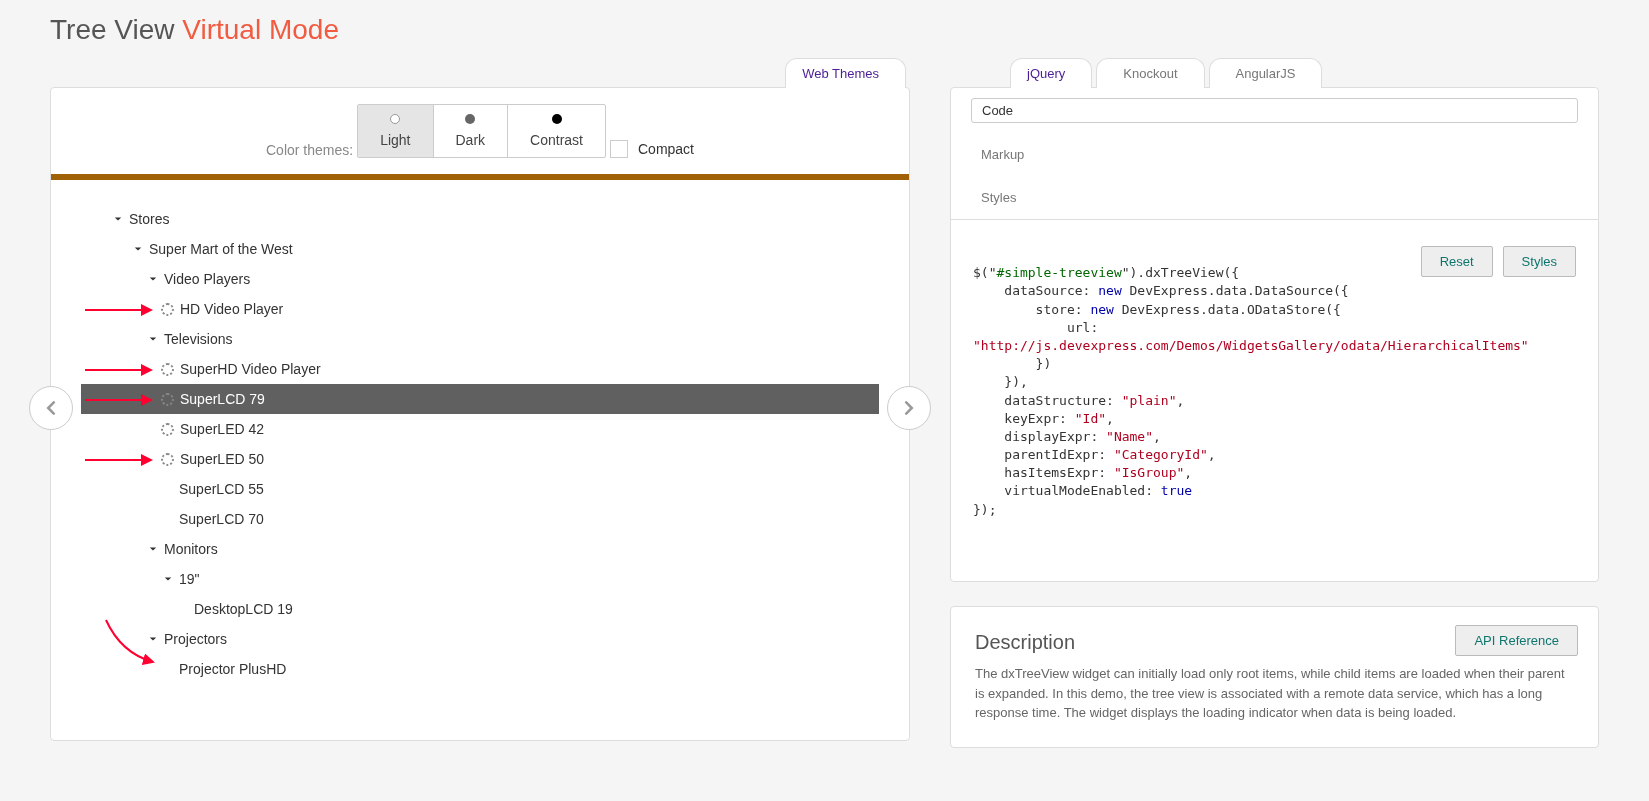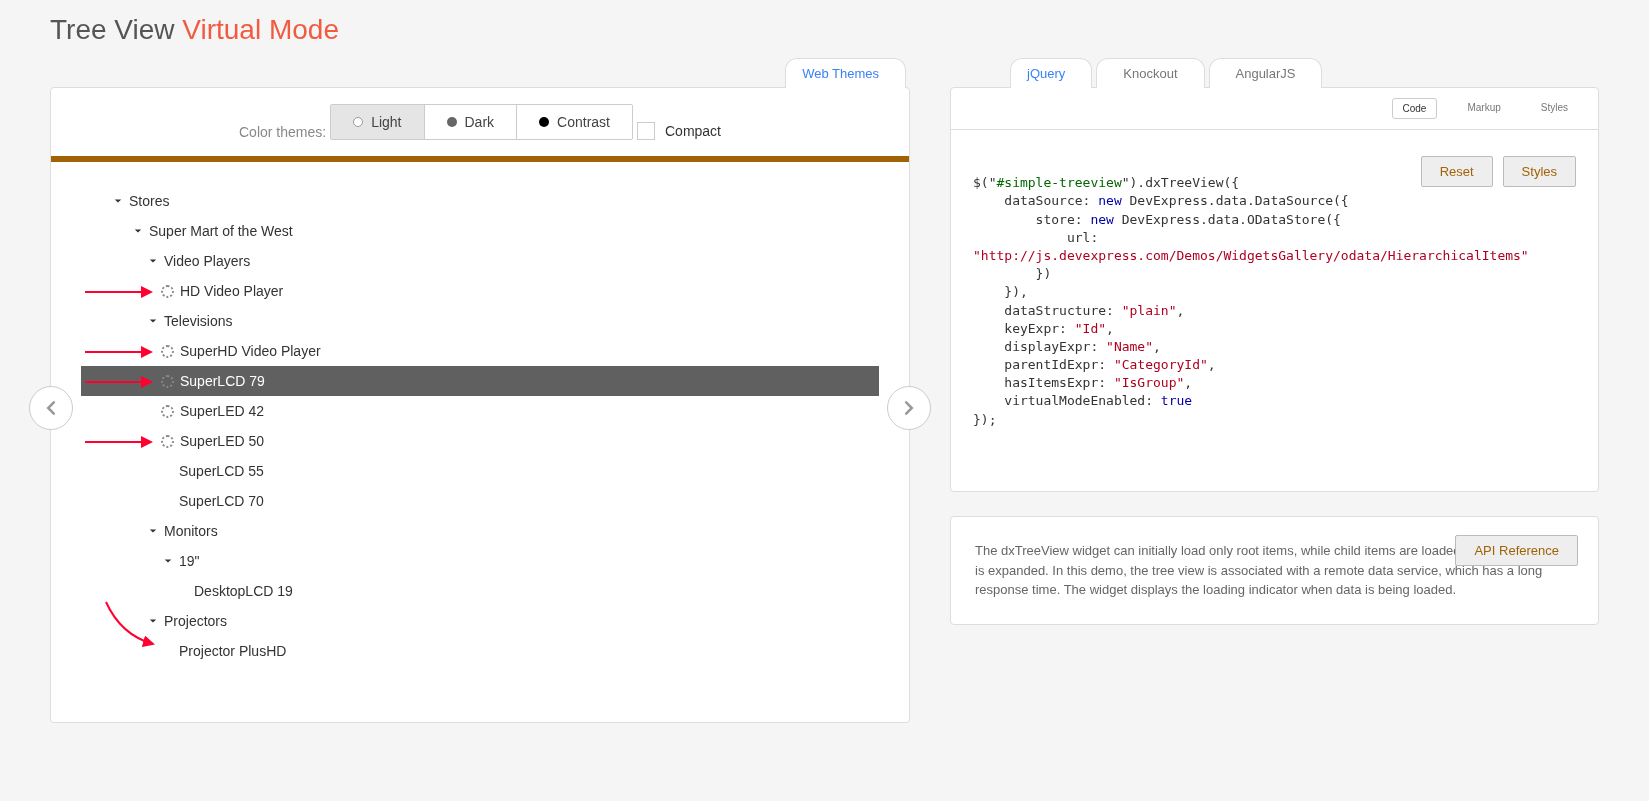--- a/index.html
+++ b/index.html
@@ -45,21 +45,21 @@
     padding: 7px 26px;
     border: 1px solid #ddd;
     border-bottom: none;
     border-radius: 12px 12px 0 0;
     background: #fff;
     margin-right: 4px;
     font-size: 13px;
     color: #777;
     cursor: pointer;
   }
-  .tab.active { color: #3b82f6; padding-left: 16px; }
+  .tab.active { color: #4c1d95; padding-left: 16px; }
   
   .theme-bar {
     display: flex;
     align-items: flex-end;
     justify-content: center;
     padding: 16px 0;
     gap: 4px;
     border-bottom: 6px solid #a16207;
   }
   .theme-label { color: #888; font-size: 14px; }
@@ -71,20 +71,21 @@
   }
   .seg-btn {
     padding: 9px 22px;
     display: flex;
     align-items: center;
     gap: 8px;
     border-right: 1px solid #ccc;
     cursor: pointer;
     font-size: 14px;
     color: #444;
+    flex-direction: column;
   }
   .seg-btn:last-child { border-right: none; }
   .seg-btn.active { background: #e5e5e5; }
   .dot { width: 10px; height: 10px; border-radius: 50%; }
   .dot-light { background: #fff; border: 1px solid #999; }
   .dot-dark { background: #666; }
   .dot-contrast { background: #000; }
   .compact-group { display: flex; align-items: center; gap: 10px; }
   .checkbox {
     width: 18px; height: 18px; border: 1px solid #ccc; background: #fff;
@@ -148,21 +149,22 @@
   }
   .nav-left  { left: -22px; }
   .nav-right { right: -22px; }
   
   .subtabs {
     display: flex;
     justify-content: flex-end;
     border-bottom: 1px solid #ddd;
     padding: 10px 20px;
     gap: 20px;
-    font-size: 10px;
+    font-size: 13px;
+    flex-direction: column;
   }
   .subtab { color: #777; cursor: pointer; padding: 4px 10px; }
   .subtab.active { border: 1px solid #ccc; border-radius: 3px; color: #333; }
   .code-block {
     padding: 26px 22px;
     font-family: Consolas, Menlo, monospace;
     font-size: 13px;
     line-height: 1.4;
     white-space: pre;
     position: relative;
@@ -179,21 +181,21 @@
     display: flex;
     gap: 10px;
   }
   .small-btn {
     border: 1px solid #bbb;
     background: #eee;
     padding: 7px 18px;
     font-size: 13px;
     border-radius: 2px;
     cursor: pointer;
-    color: #a16207;
+    color: #0f766e;
   }
   .desc-panel { margin-top: 24px; }
   .desc-body { padding: 24px; position: relative; }
   .desc-title { font-size: 20px; font-weight: 300; color: #555; margin-bottom: 10px; }
   .desc-text { font-size: 13px; color: #666; line-height: 1.5; }
   .api-btn {
     position: absolute;
     top: 18px; right: 20px;
   }
 </style>
@@ -416,17 +418,18 @@
         <div class="code-btns">
           <button class="small-btn">Reset</button>
           <button class="small-btn">Styles</button>
         </div>
       </div>
     </div>
 
     <div class="panel desc-panel">
       <div class="desc-body">
         <button class="small-btn api-btn">API Reference</button>
+        <div class="desc-title">Description</div>
         <div class="desc-text">The dxTreeView widget can initially load only root items, while child items are loaded when their parent is expanded. In this demo, the tree view is associated with a remote data service, which has a long response time. The widget displays the loading indicator when data is being loaded.</div>
       </div>
     </div>
   </div>
 </div>
 
 </body></html>

